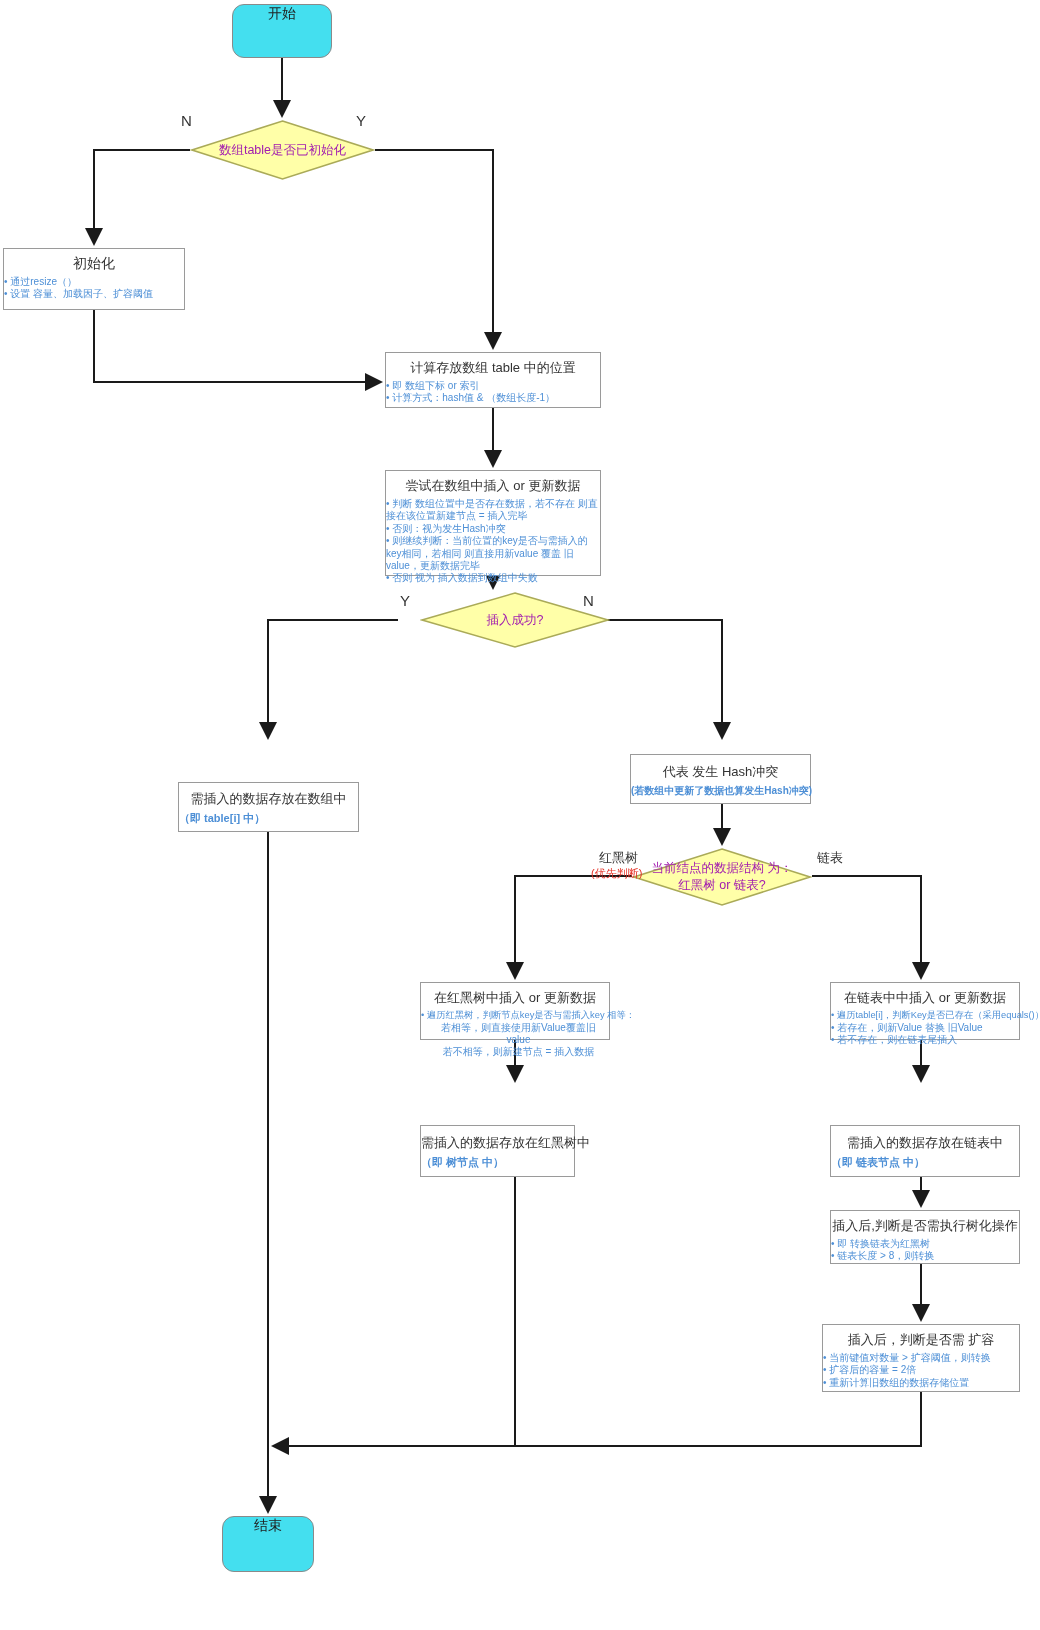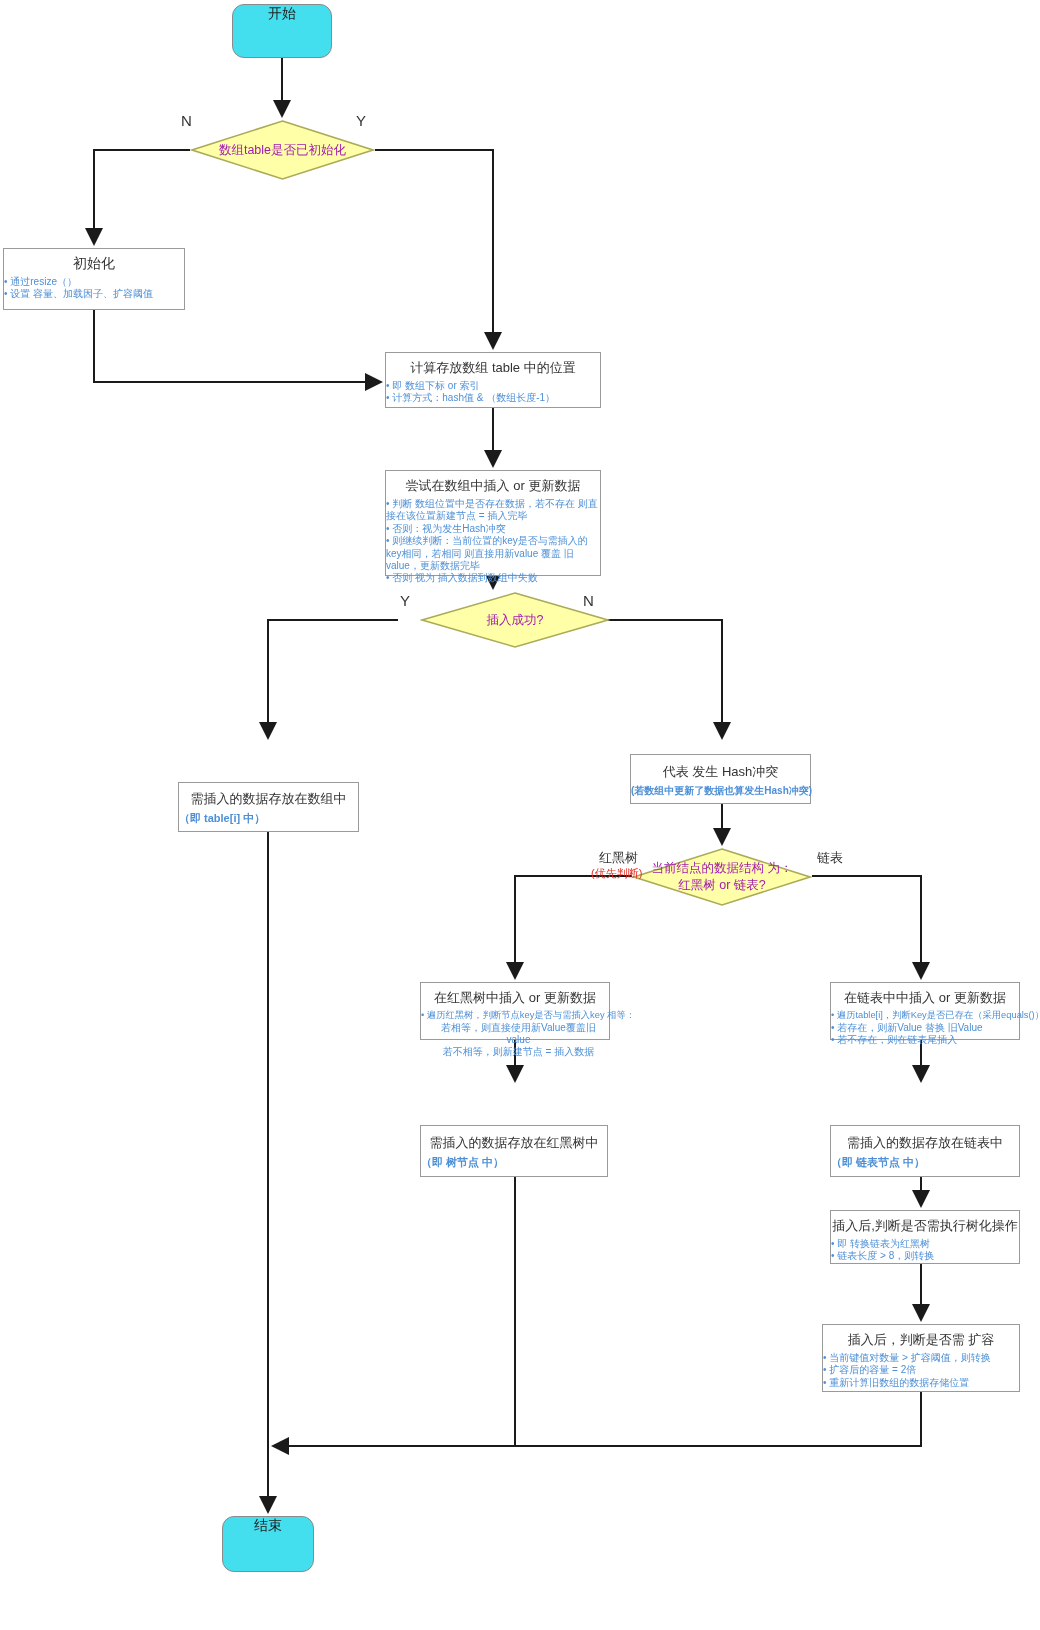--- a/index.html
+++ b/index.html
@@ -134,21 +134,21 @@
     <div class="cont">若不相等，则新建节点 = 插入数据</div>
   </div>
 
   <div class="node proc" style="left:830px;top:982px;width:190px;height:58px">
     <div class="t">在链表中中插入 or 更新数据</div>
     <div class="b tight">遍历table[i]，判断Key是否已存在（采用equals()）</div>
     <div class="b">若存在，则新Value 替换 旧Value</div>
     <div class="b">若不存在，则在链表尾插入</div>
   </div>
 
-  <div class="node proc vcenter" style="left:420px;top:1085px;width:188px;height:52px">
+  <div class="node proc vcenter" style="left:420px;top:1085px;width:155px;height:52px">
     <div class="t">需插入的数据存放在红黑树中</div>
     <div class="note">（即 树节点 中）</div>
   </div>
 
   <div class="node proc vcenter" style="left:830px;top:1085px;width:190px;height:52px">
     <div class="t">需插入的数据存放在链表中</div>
     <div class="note">（即 链表节点 中）</div>
   </div>
 
   <div class="node proc" style="left:830px;top:1210px;width:190px;height:54px">

